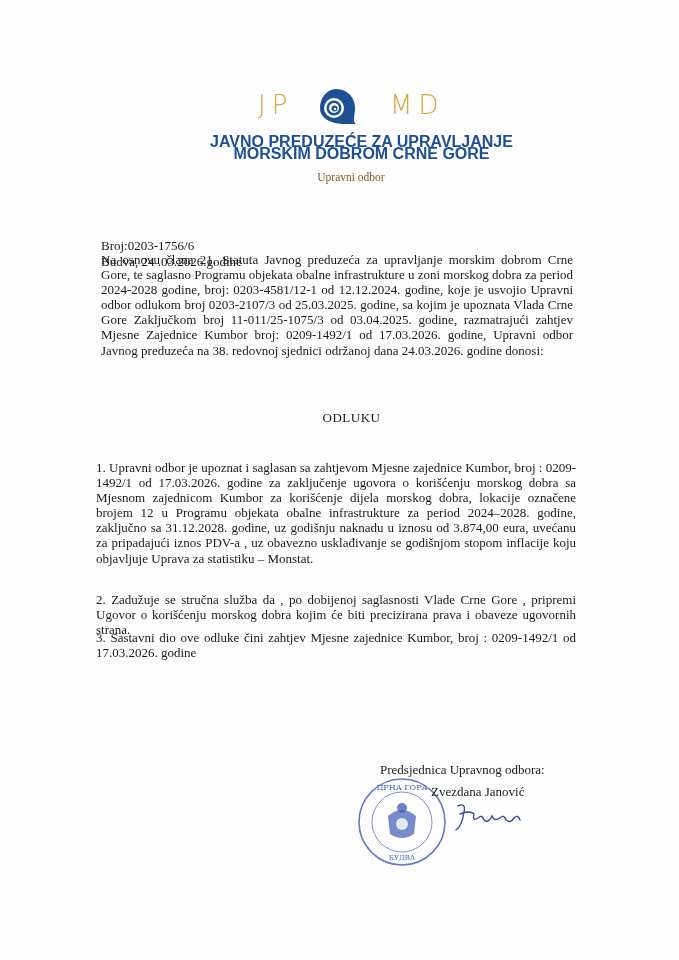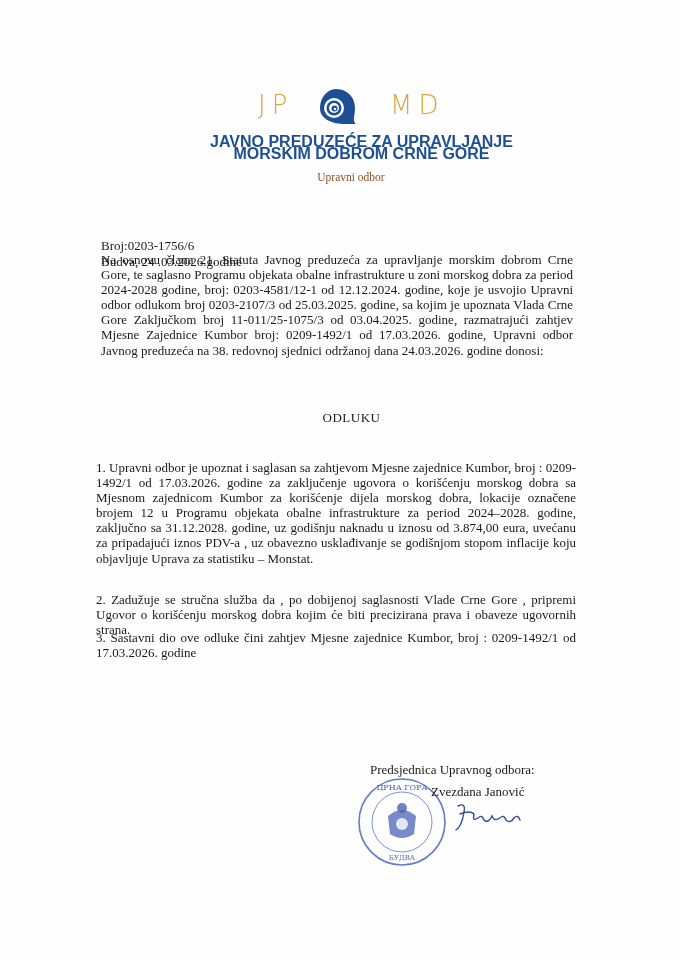--- a/index.html
+++ b/index.html
@@ -101,21 +101,21 @@
       padding-left: 24px;
       box-sizing: border-box;
     }
     .item1 { top: 460px; left: 96px; width: 480px; }
     .item2 { top: 592px; left: 96px; width: 480px; }
     .item3 { top: 630px; left: 96px; width: 480px; }
     .item4 { top: 675px; left: 96px; width: 480px; }
     .sig-title {
       position: absolute;
       top: 762px;
-      left: 370px;
+      left: 380px;
       font-size: 13px;
     }
     .sig-name {
       position: absolute;
       top: 784px;
       left: 431px;
       font-size: 13px;
     }
     .stamp {
       position: absolute;

